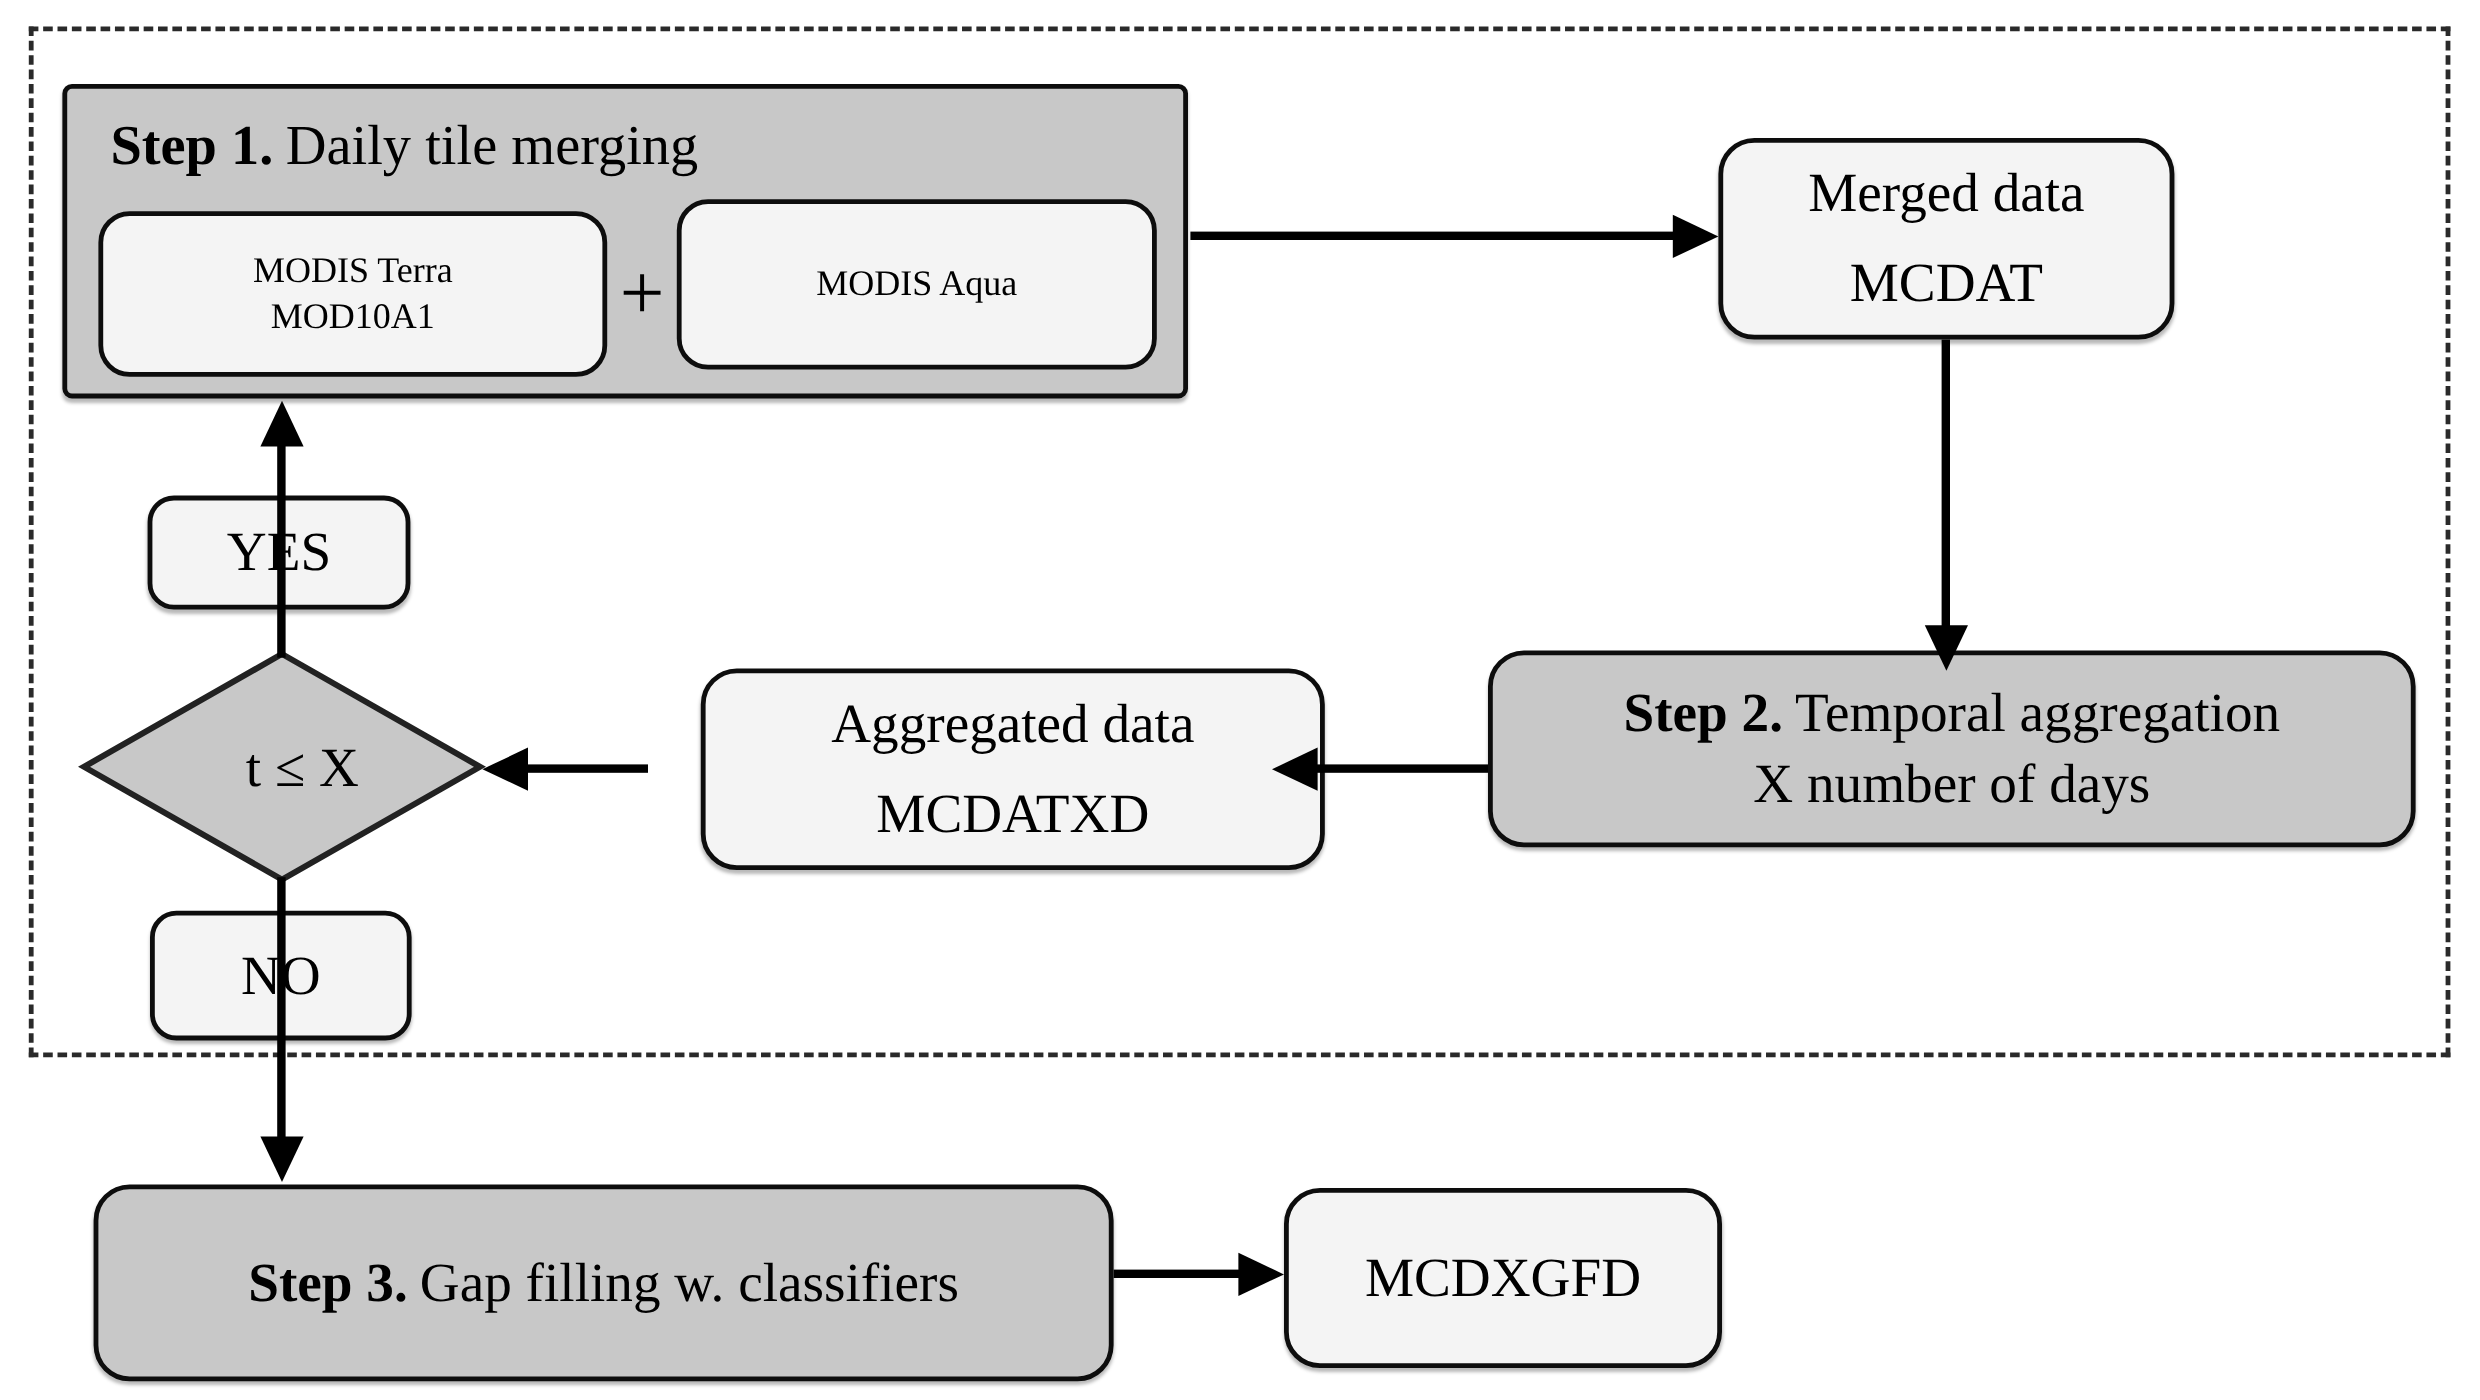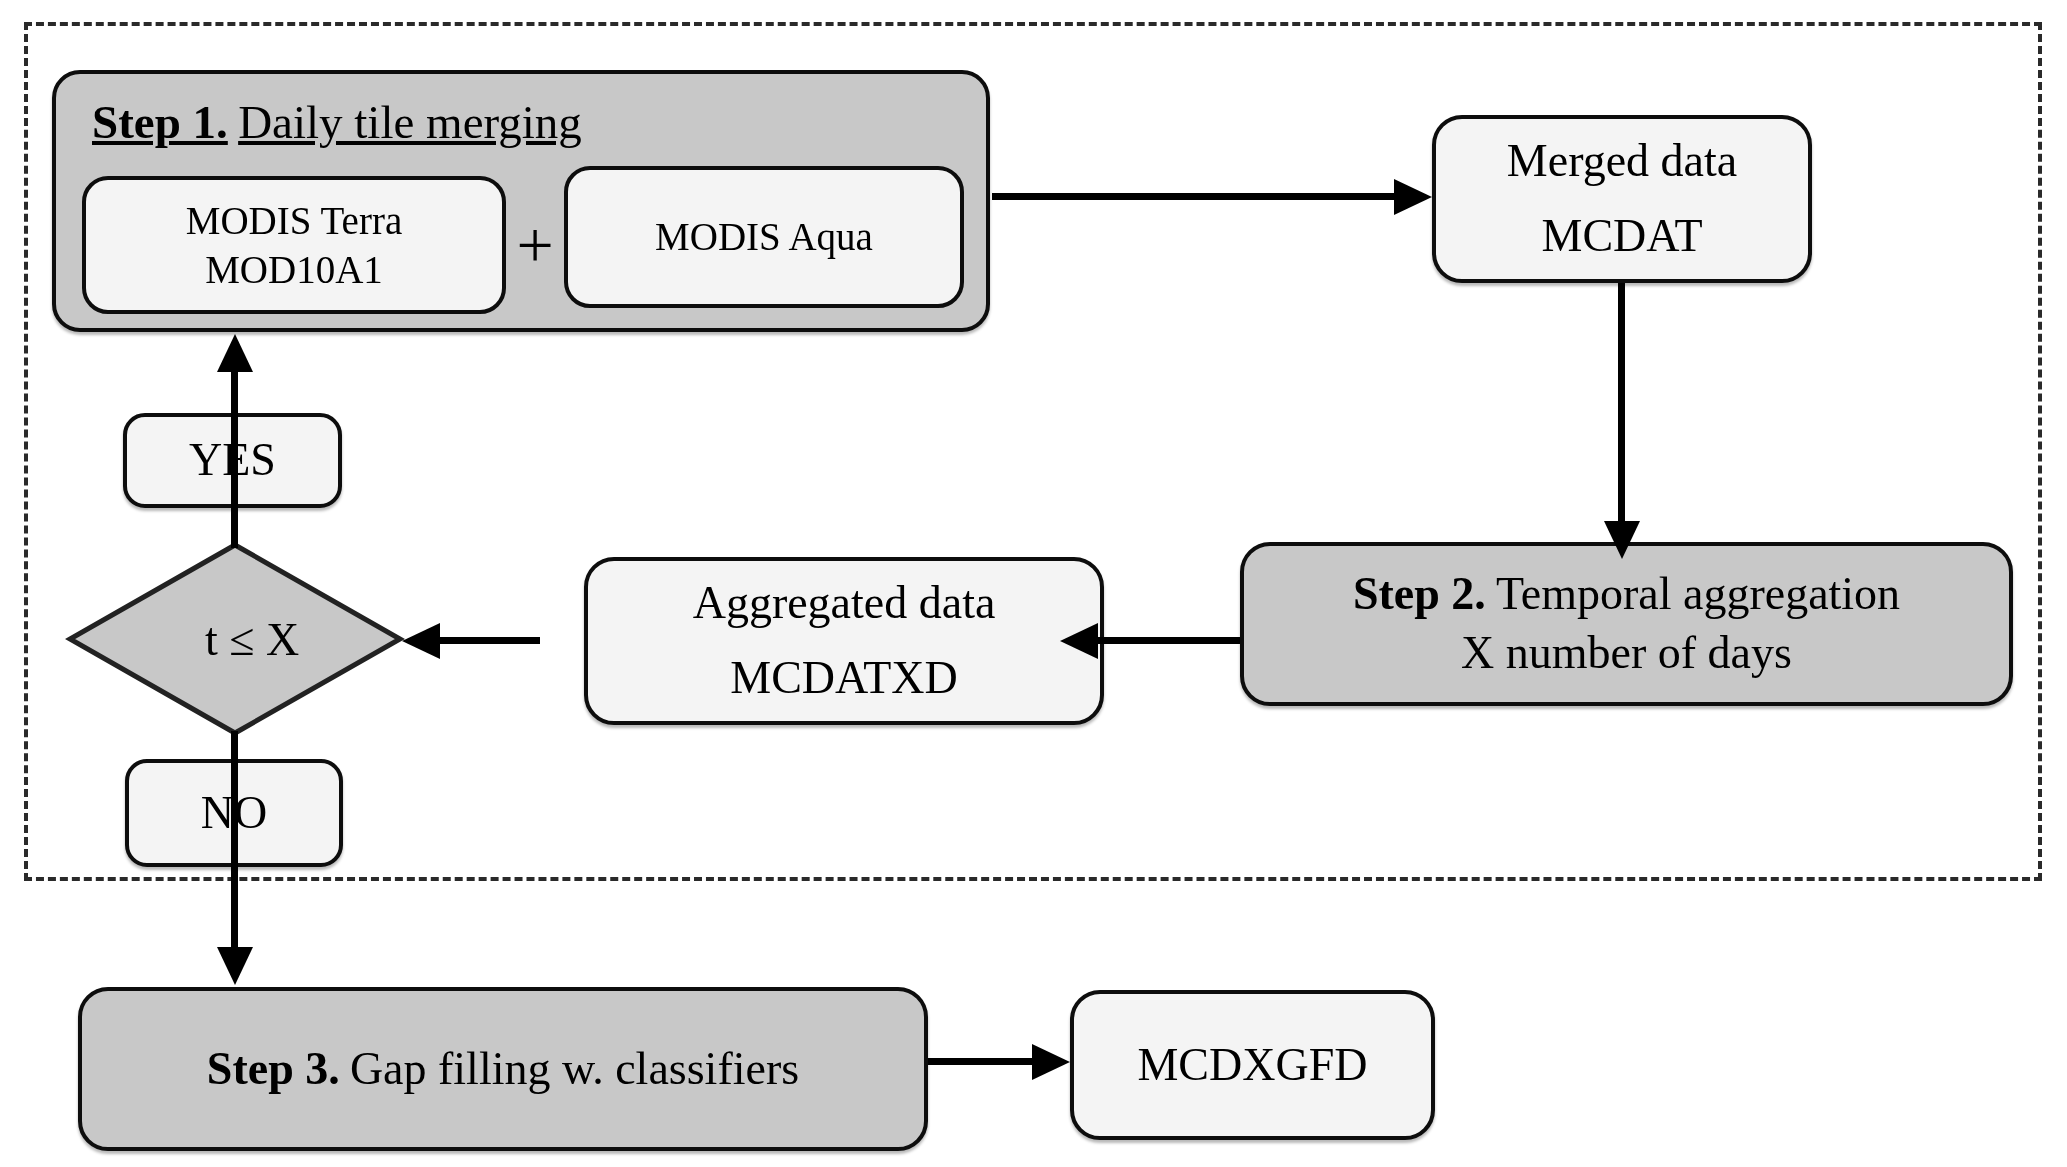--- a/index.html
+++ b/index.html
@@ -23,28 +23,28 @@
     position:absolute;box-sizing:border-box;border:4px solid var(--border);
     display:flex;flex-direction:column;align-items:center;justify-content:center;
     text-align:center;font-size:46px;line-height:1.28;
     box-shadow:0 3px 3px rgba(0,0,0,0.28);
   }
   .gray{background:var(--node-gray);}
   .light{background:var(--node-light);gap:16px;}
   .b{font-weight:bold;}
   .rest{margin-left:0.22em;}
   
-  .step1{left:52px;top:70px;width:938px;height:262px;border-radius:28px;
-         justify-content:flex-start;align-items:flex-start;text-decoration:underline;}
+  .step1{left:52px;top:70px;width:938px;height:262px;border-radius:8px;
+         justify-content:flex-start;align-items:flex-start;}
   .step1-title{margin:18px 0 0 36px;font-size:47px;}
   .subnode{
     position:absolute;box-sizing:border-box;border:4px solid var(--border);
     background:var(--node-light);border-radius:26px;
     display:flex;flex-direction:column;align-items:center;justify-content:center;
-    text-align:center;font-size:39px;line-height:1.26;
+    text-align:center;font-size:30px;line-height:1.26;
   }
   .terra{left:26px;top:102px;width:424px;height:138px;}
   .aqua{left:508px;top:92px;width:400px;height:142px;}
   .plus{
     position:absolute;left:450px;top:102px;width:58px;height:138px;
     display:flex;align-items:center;justify-content:center;font-size:66px;
   }
   .merged{left:1432px;top:115px;width:380px;height:168px;border-radius:30px;}
   .step2{left:1240px;top:542px;width:773px;height:164px;border-radius:30px;text-align:center;}
   .aggregated{left:540px;top:557px;width:520px;height:168px;border-radius:30px;margin-left:44px;}

